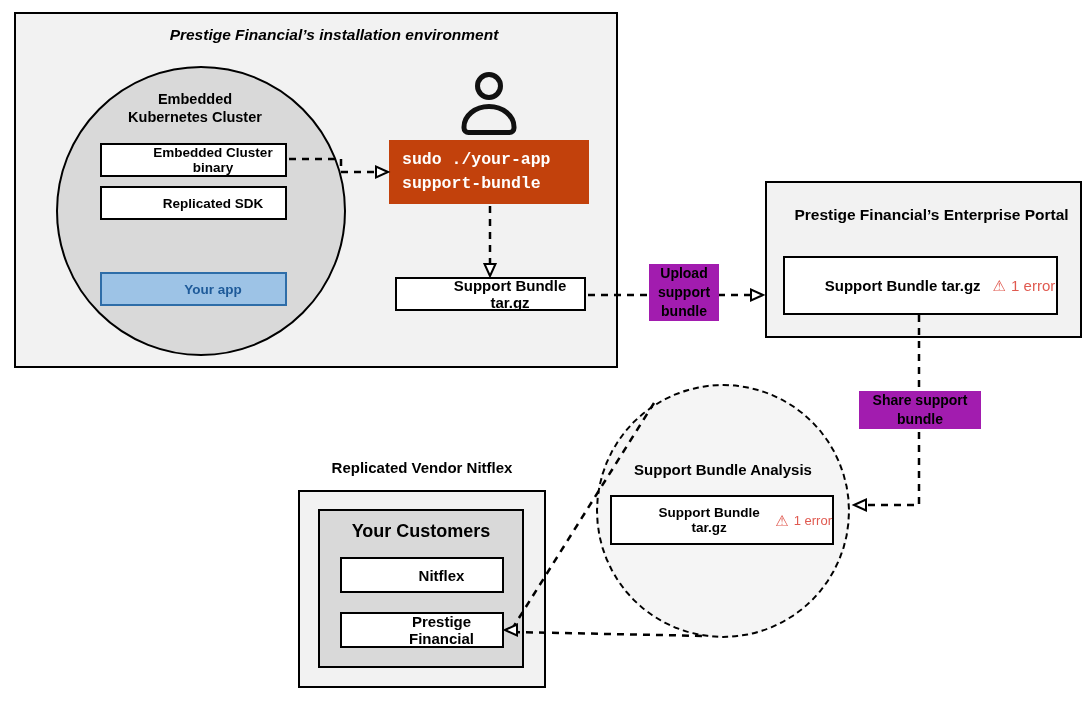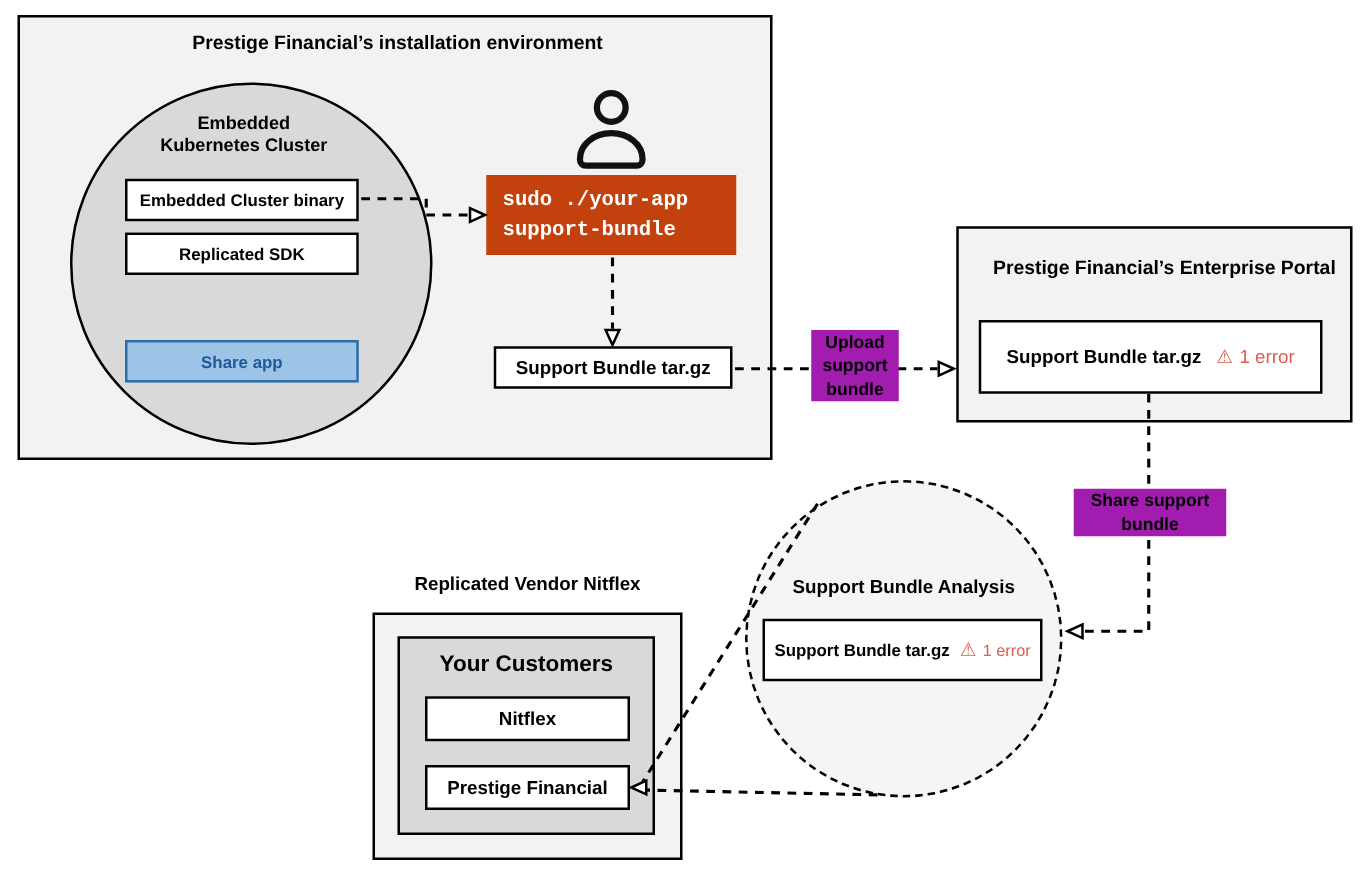--- a/index.html
+++ b/index.html
@@ -6,27 +6,27 @@
   html,body { background:#ffffff; }
   .stage {
     position:relative; width:1092px; height:706px; background:#ffffff;
     font-family:"Liberation Sans", sans-serif; color:#000; overflow:hidden;
   }
   .abs { position:absolute; }
   .panel { background:#f2f2f2; border:2.5px solid #000; }
   .box {
     background:#ffffff; border:2.5px solid #000;
     display:flex; align-items:center; justify-content:center;
-    font-weight:bold; text-align:center;
+    font-weight:bold; text-align:center;padding-left:39px;
   }
   .title { font-weight:bold; text-align:center; }
 
   
   .env-box   { left:14px; top:12px; width:604px; height:356px; }
-  .env-title { left:6px; top:26px; width:624px; font-size:15.5px; }
+  .env-title { left:22px; top:26px; width:624px; font-size:15.5px;font-style:italic; }
   .k8s-circle{ left:56px; top:66px; width:290px; height:290px; border-radius:50%;
                background:#d9d9d9; border:2.5px solid #000; }
   .k8s-title { left:105px; top:90px; width:180px; font-size:14.5px; line-height:18px;
                white-space:pre-line; }
   .comp      { left:100px; width:187px; height:34px; font-size:13.5px; }
   .comp-0 { top:143px; } .comp-1 { top:186px; } .comp-2 { top:229px; }
   .comp-3 { top:272px; background:#9dc3e6; border-color:#2e6da8; color:#1e5a99; }
 
   .person { left:460px; top:70px; }
 
@@ -82,21 +82,21 @@
 
   <div class="abs panel env-box"></div>
   <div class="abs title env-title">Prestige Financial’s installation environment</div>
 
   <div class="abs k8s-circle"></div>
   <div class="abs title k8s-title">Embedded
 Kubernetes Cluster</div>
 
   <div class="abs box comp comp-0">Embedded Cluster binary</div>
   <div class="abs box comp comp-1">Replicated SDK</div>
-  <div class="abs box comp comp-3">Share app</div>
+  <div class="abs box comp comp-3">Your app</div>
 
   <svg class="abs person" width="58" height="66" viewBox="0 0 58 66">
     <circle cx="29" cy="16" r="11.5" fill="none" stroke="#111" stroke-width="5"></circle>
     <path d="M4 58 v-1 a25 20.5 0 0 1 50 0 v1 a4.5 4.5 0 0 1 -4.5 4.5 h-41 a4.5 4.5 0 0 1 -4.5 -4.5 z" fill="none" stroke="#111" stroke-width="5" stroke-linejoin="round"></path>
   </svg>
 
   <div class="abs terminal">sudo ./your-app
 support-bundle</div>
 
   <div class="abs box bundle-box">Support Bundle tar.gz</div>

